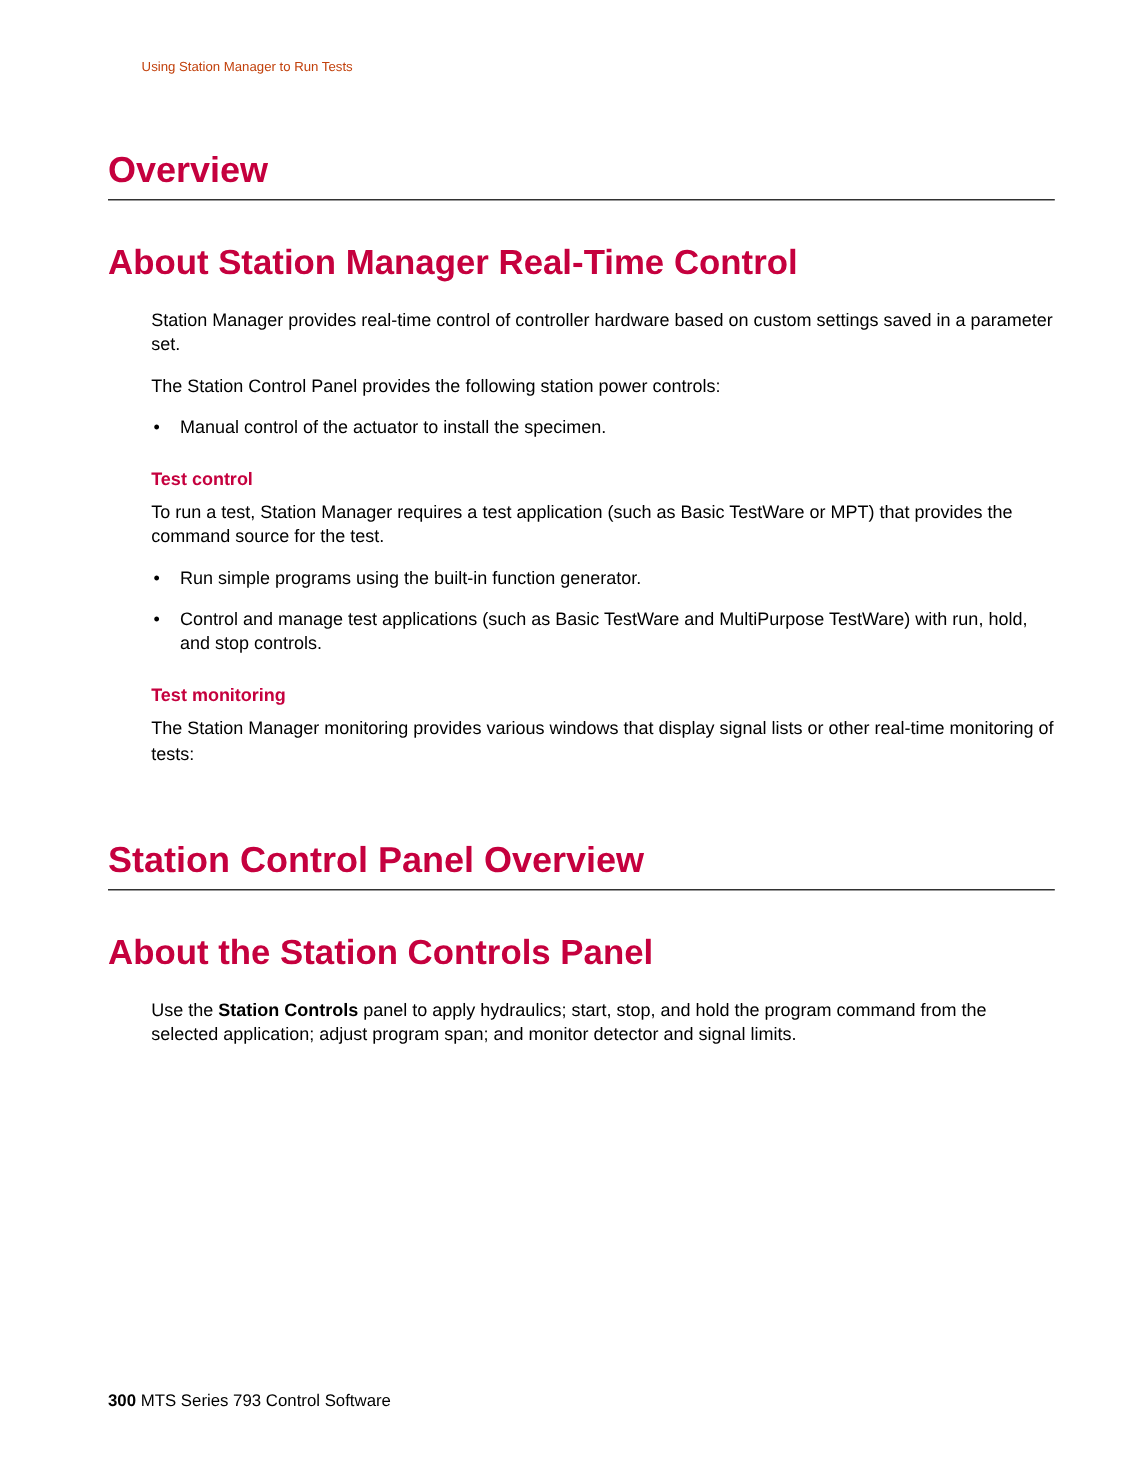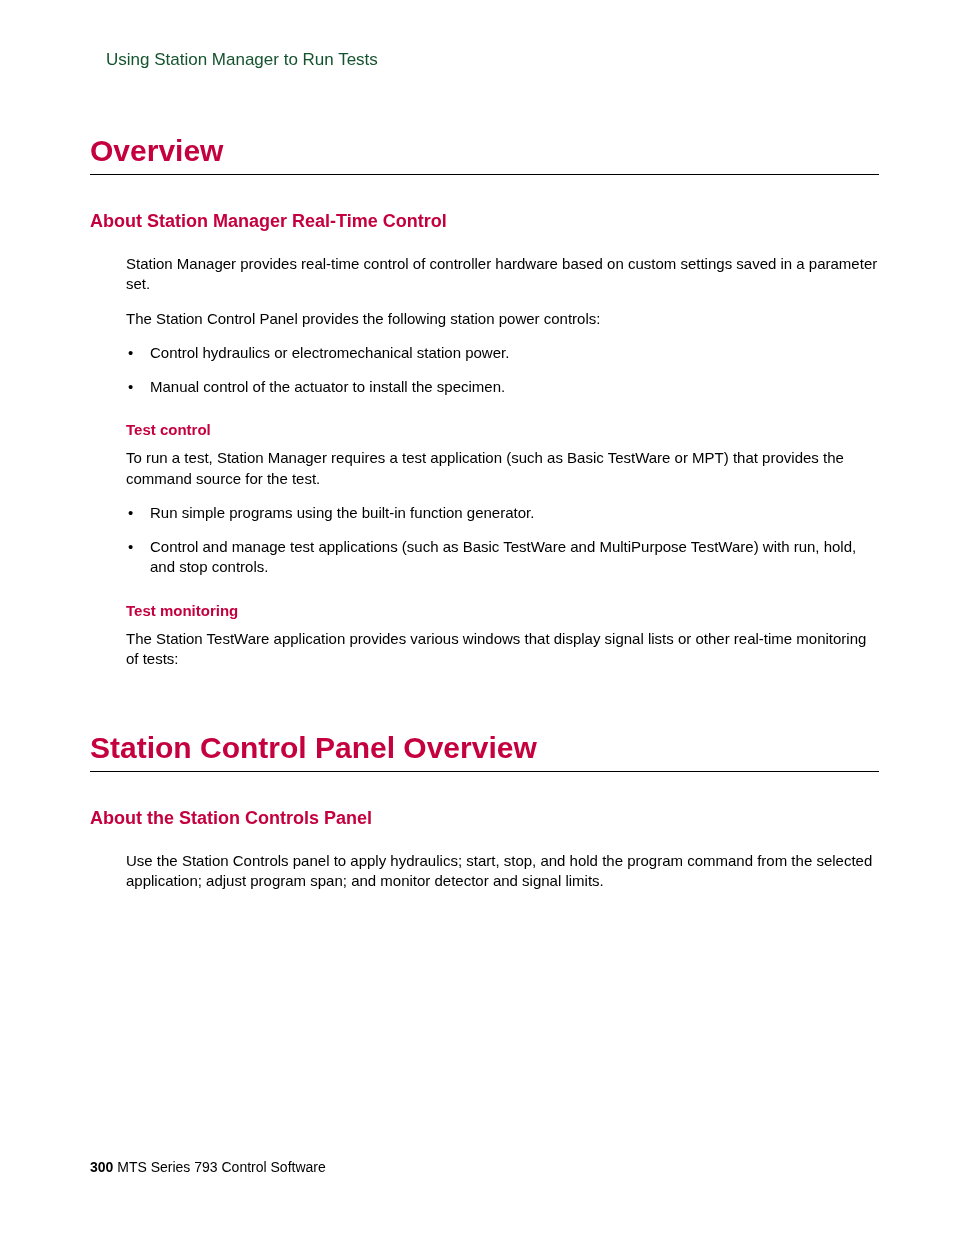--- a/index.html
+++ b/index.html
@@ -12,39 +12,39 @@
       background: #fff;
       width: 954px;
       height: 1235px;
       position: relative;
       color: #000;
     }
     .page {
       padding: 50px 75px 0 90px;
     }
     .header-text {
-      color: #14532d;
-      font-size: 17px;
-      margin-left: 16px;
+      color: #c2410c;
+      font-size: 11px;
+      margin-left: 28px;
       margin-bottom: 64px;
     }
     h1 {
       color: #c5003e;
       font-size: 30px;
       font-weight: bold;
       margin-bottom: 4px;
       border-bottom: 1.5px solid #000;
       padding-bottom: 6px;
     }
     h1.second {
       margin-top: 62px;
     }
     h2 {
       color: #c5003e;
-      font-size: 18px;
+      font-size: 29px;
       font-weight: bold;
       margin-top: 36px;
       margin-bottom: 22px;
     }
     .para {
       font-size: 15px;
       line-height: 1.35;
       margin-left: 36px;
       margin-bottom: 14px;
       color: #000;
@@ -70,21 +70,21 @@
       color: #000;
     }
     li::before {
       content: "•";
       position: absolute;
       left: 2px;
       top: 0;
       color: #000;
     }
     .bold {
-      font-weight: normal;
+      font-weight: bold;
     }
     .footer {
       position: absolute;
       bottom: 60px;
       left: 90px;
       font-size: 14px;
       color: #000;
     }
     .footer .page-num {
       font-weight: bold;
@@ -97,33 +97,32 @@
   <div class="header-text">Using Station Manager to Run Tests</div>
 
   <h1>Overview</h1>
 
   <h2>About Station Manager Real-Time Control</h2>
 
   <p class="para">Station Manager provides real-time control of controller hardware based on custom settings saved in a parameter set.</p>
 
   <p class="para">The Station Control Panel provides the following station power controls:</p>
   <ul>
-    <li>Control hydraulics or electromechanical station power.</li>
     <li>Manual control of the actuator to install the specimen.</li>
   </ul>
 
   <h3>Test control</h3>
   <p class="para">To run a test, Station Manager requires a test application (such as Basic TestWare or MPT) that provides the command source for the test.</p>
   <ul>
     <li>Run simple programs using the built-in function generator.</li>
     <li>Control and manage test applications (such as Basic TestWare and MultiPurpose TestWare) with run, hold, and stop controls.</li>
   </ul>
 
   <h3>Test monitoring</h3>
-  <p class="para">The Station TestWare application provides various windows that display signal lists or other real-time monitoring of tests:</p>
+  <p class="para">The Station Manager monitoring provides various windows that display signal lists or other real-time monitoring of tests:</p>
 
   <h1 class="second">Station Control Panel Overview</h1>
 
   <h2>About the Station Controls Panel</h2>
 
   <p class="para">
     <span>Use the </span><span class="bold">Station Controls</span><span> panel to apply hydraulics; start, stop, and hold the program command from the selected application; adjust program span; and monitor detector and signal limits.</span>
   </p>
 </div>
 

